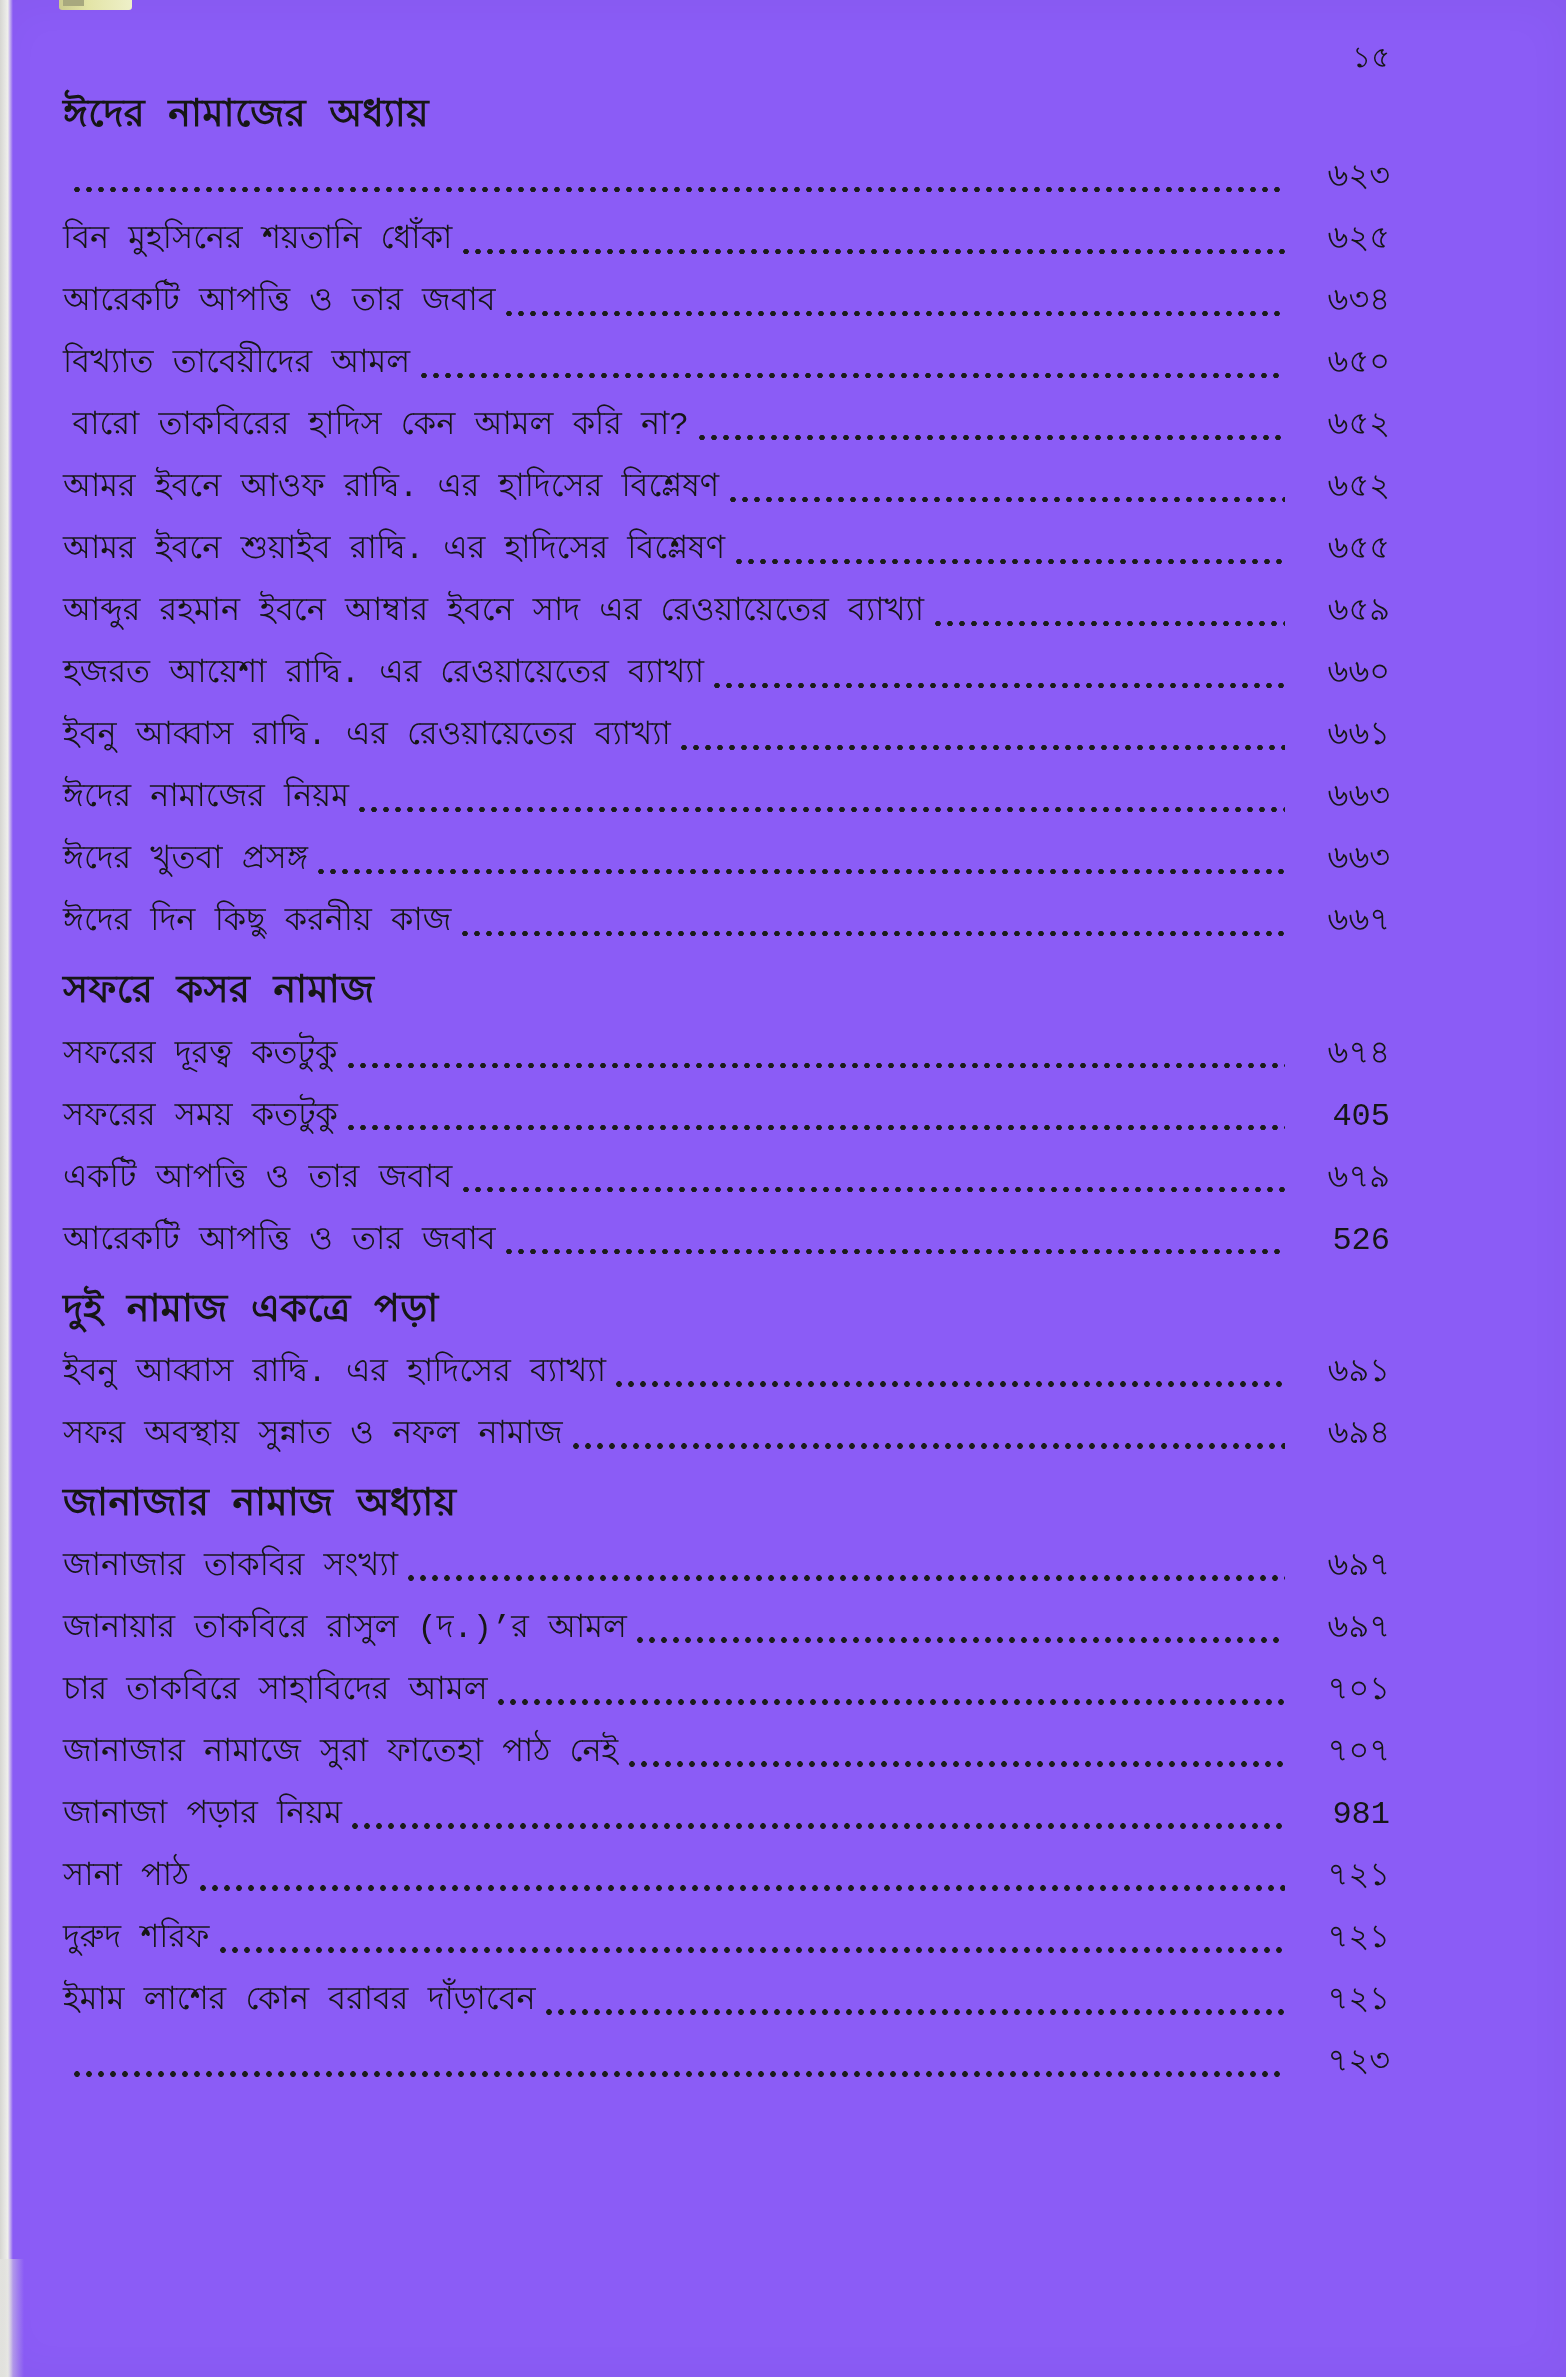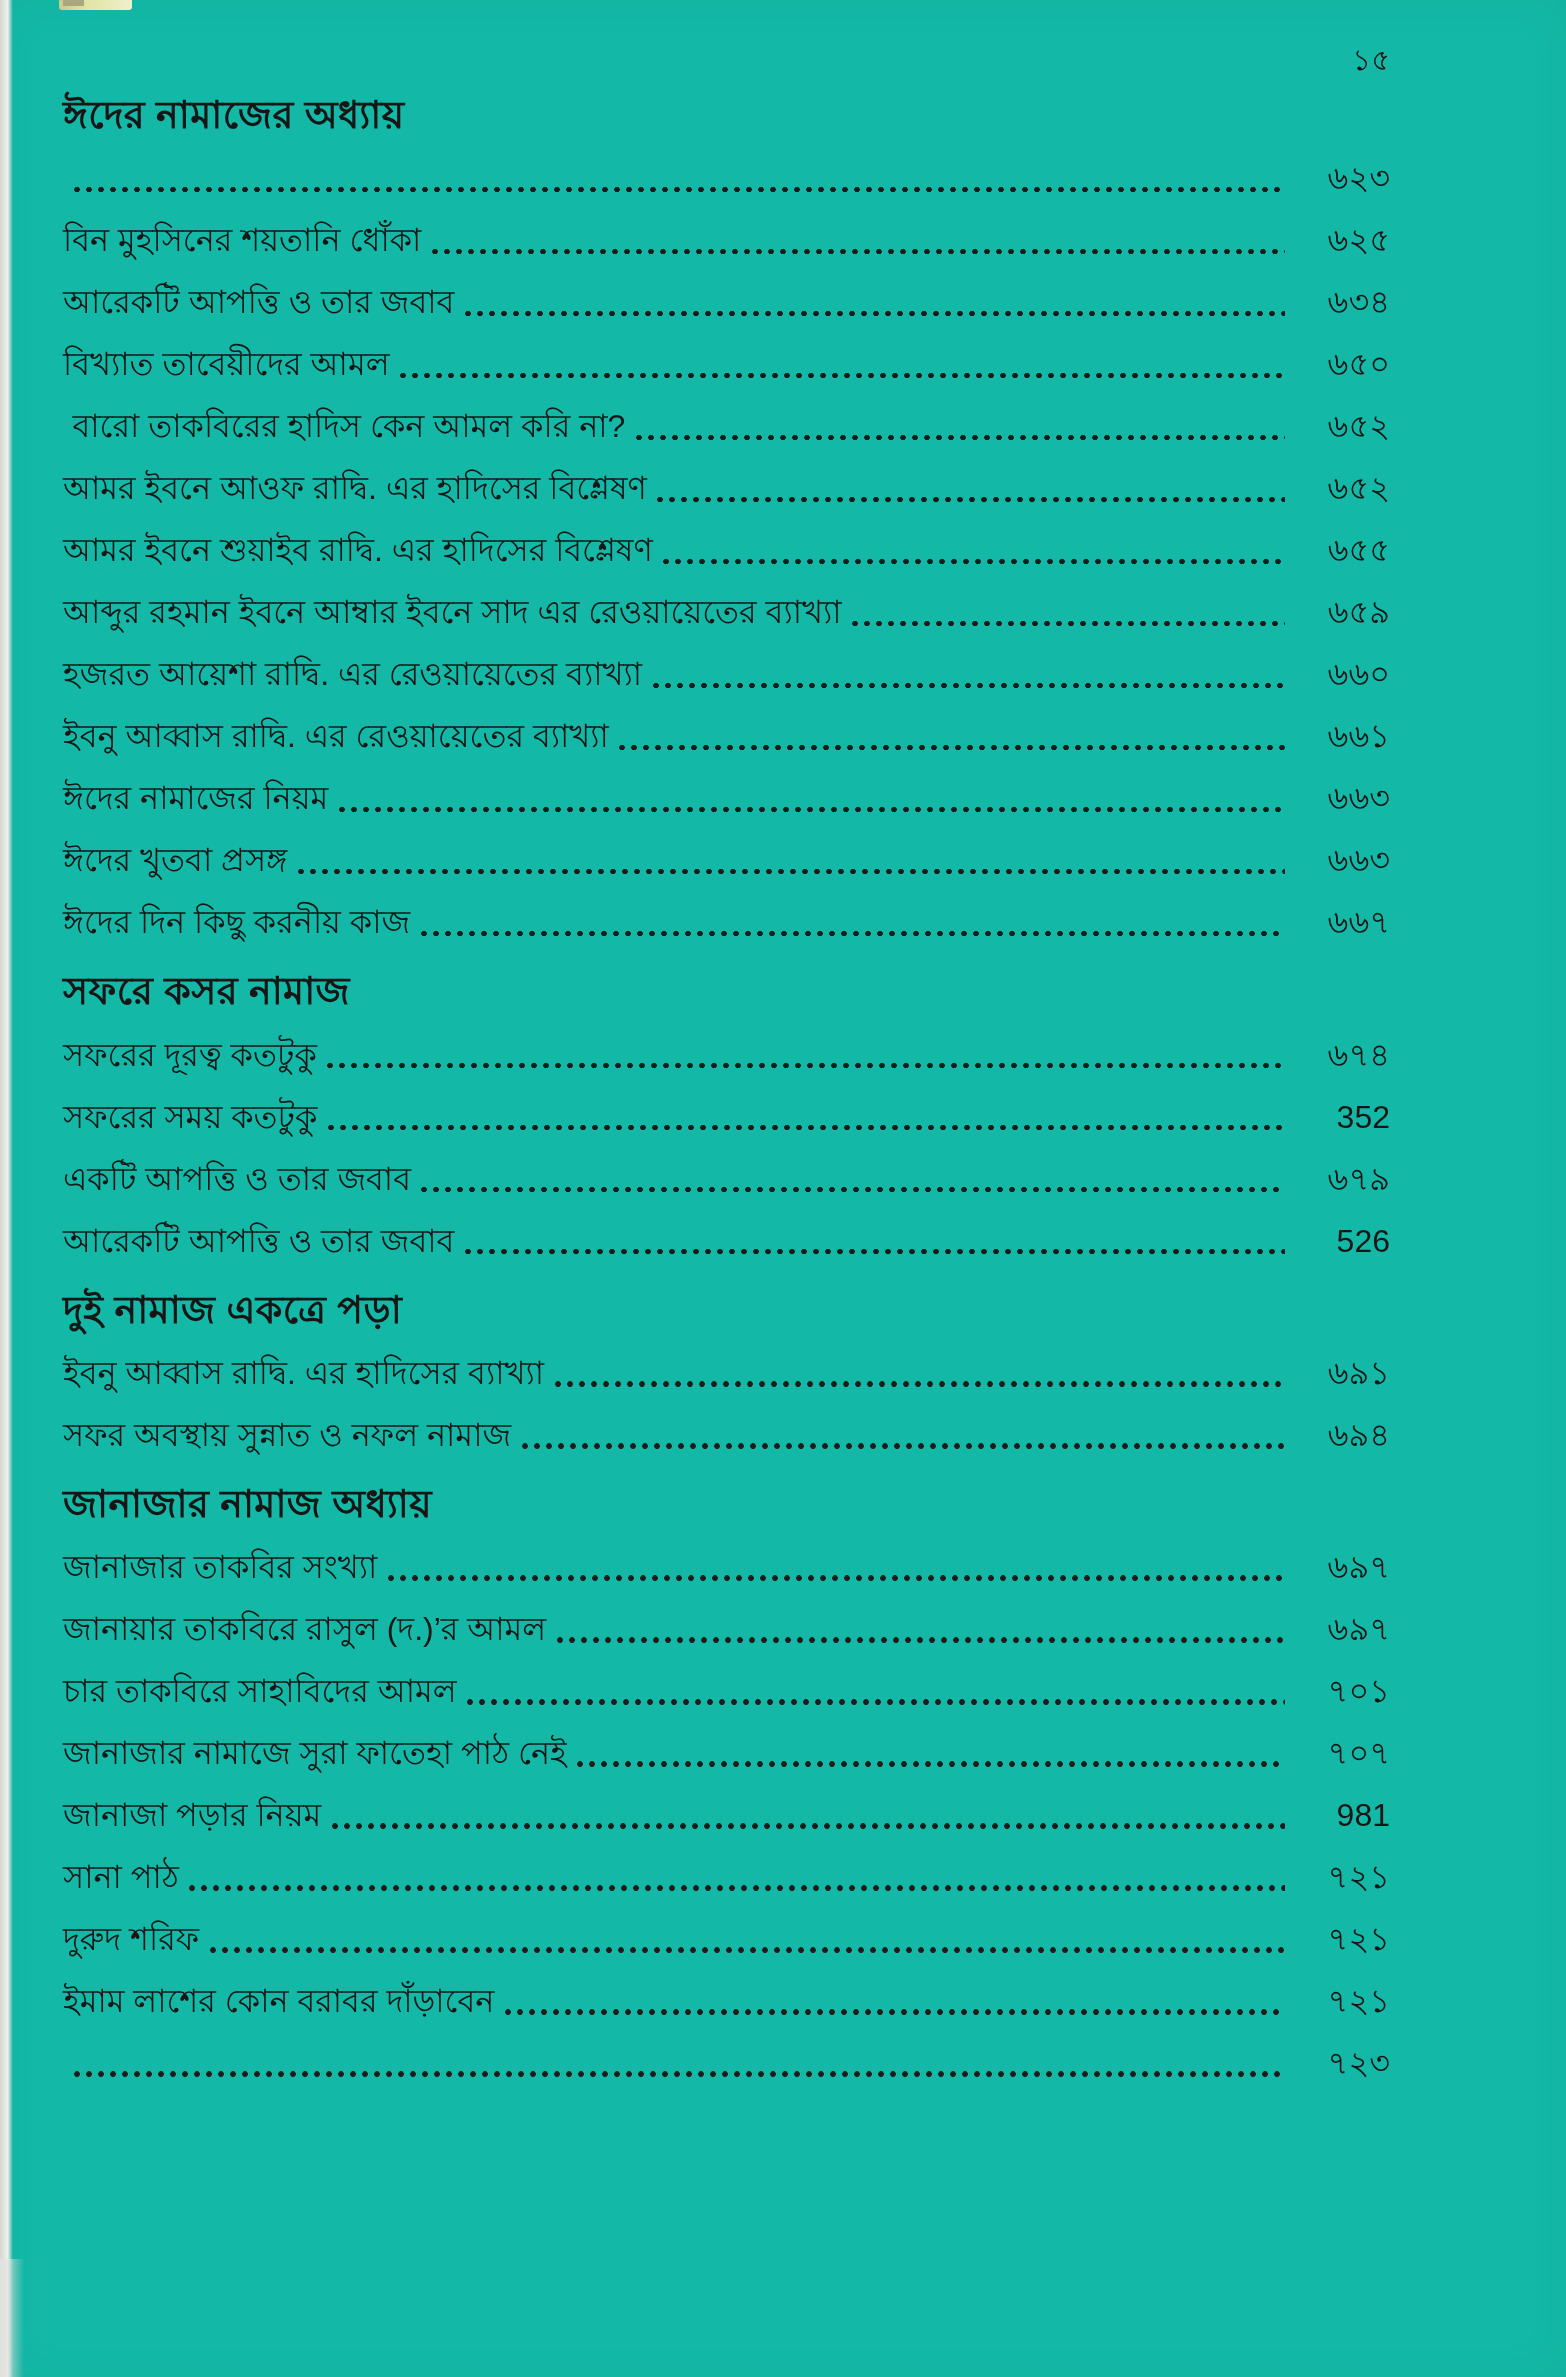--- a/index.html
+++ b/index.html
@@ -1,22 +1,22 @@
 <!DOCTYPE html>
 <html lang="bn" style="font-size:12.7px"><head>
 <meta charset="utf-8">
 <style>
   html,body{margin:0;padding:0;background:#888;}
   .page{
     position:relative;
     width:1567px;height:2377px;
     margin:0 auto;
-    background:#14b8a6;
+    background:#8b5cf6;
     color:#161616;
-    font-family:Liberation Sans, sans-serif;
+    font-family:Liberation Mono, monospace;
     overflow:hidden;
     box-shadow:inset 0 0 48px rgba(0,0,0,0.04);
   }
   .edge-shadow{
     position:absolute;left:0;top:0;width:12.7px;height:100%;
     background:linear-gradient(to right,#d6d6d2,#efefec 60%,rgba(255,255,255,0));
   }
   .corner-artifact{
     position:absolute;left:59px;top:0;width:73px;height:10.3px;
     background:linear-gradient(to right,#caca8f,#e3e4a6 40%,#eef0c9);
@@ -158,21 +158,21 @@
         </div>
         <div class="section-title subsequent">সফরে কসর নামাজ</div>
         <div class="toc-row">
           <span class="toc-label">সফরের দূরত্ব কতটুকু</span>
           <span class="dot-leader"></span>
           <span class="toc-page">৬৭৪</span>
         </div>
         <div class="toc-row">
           <span class="toc-label">সফরের সময় কতটুকু</span>
           <span class="dot-leader"></span>
-          <span class="toc-page">352</span>
+          <span class="toc-page">405</span>
         </div>
         <div class="toc-row">
           <span class="toc-label">একটি আপত্তি ও তার জবাব</span>
           <span class="dot-leader"></span>
           <span class="toc-page">৬৭৯</span>
         </div>
         <div class="toc-row">
           <span class="toc-label">আরেকটি আপত্তি ও তার জবাব</span>
           <span class="dot-leader"></span>
           <span class="toc-page">526</span>

